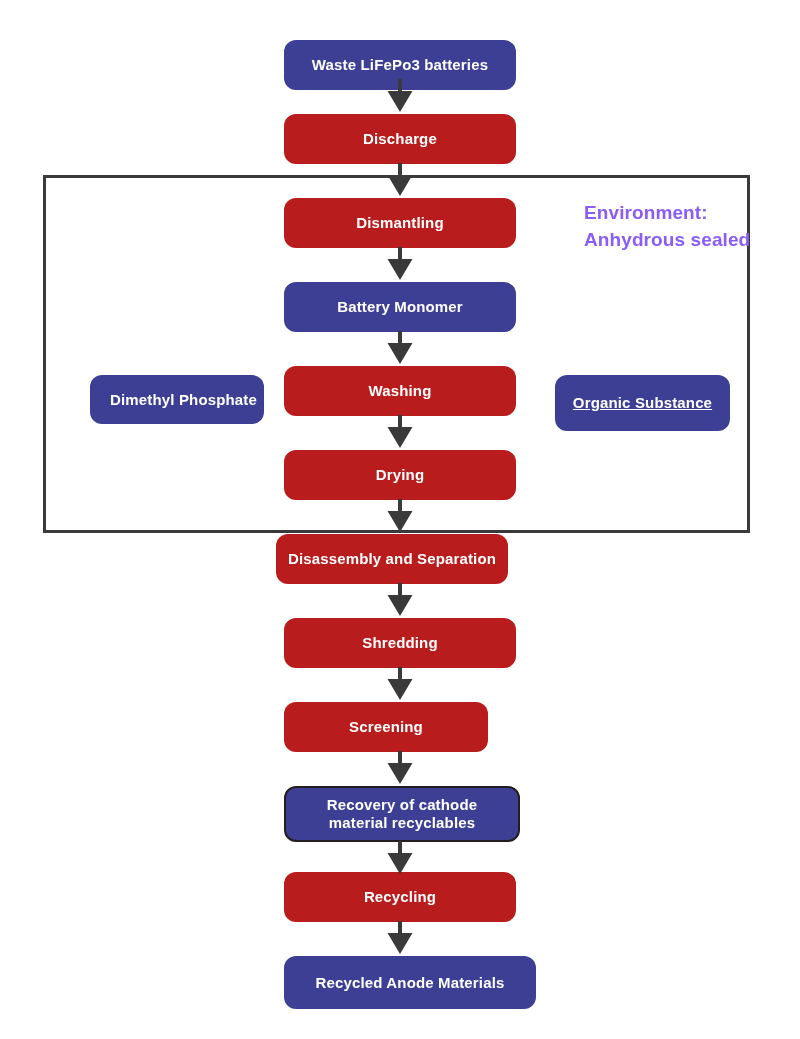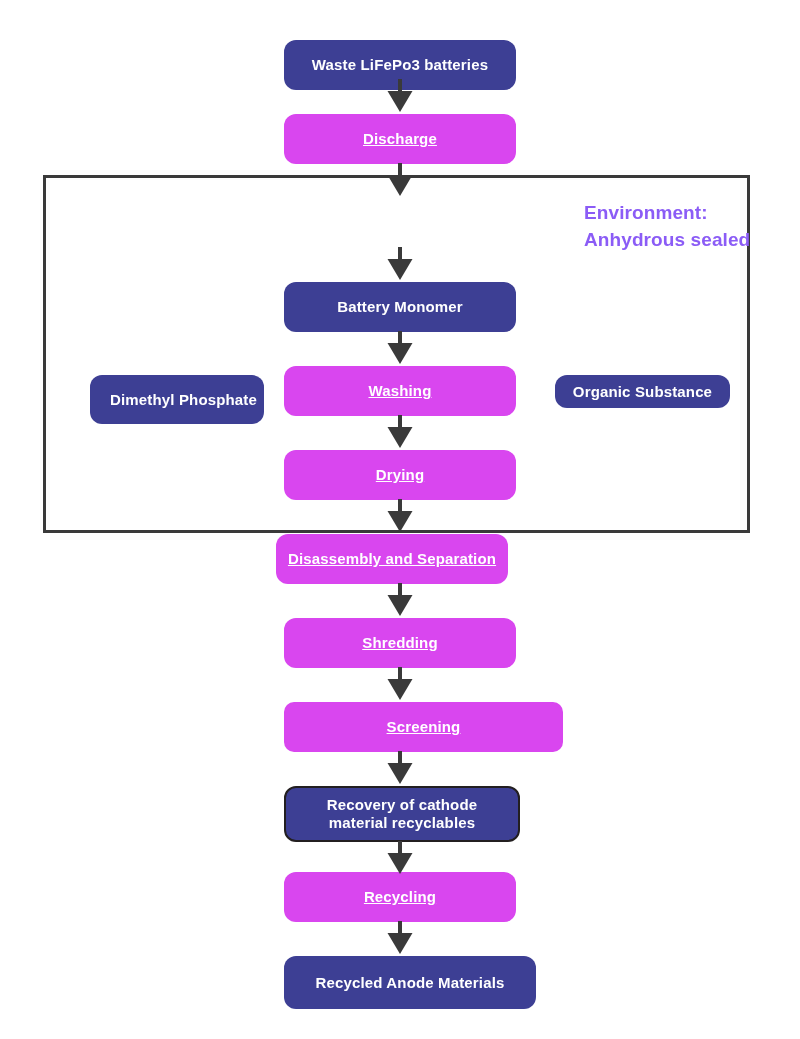--- a/index.html
+++ b/index.html
@@ -56,21 +56,21 @@
     justify-content: center;
     text-align: center;
     color: #ffffff;
     font-size: 15px;
     font-weight: 700;
     letter-spacing: 0.15px;
     line-height: 1.2;
     padding: 0 4px;
   }
   .node.blue  { background: #3d3f94; }
-  .node.red   { background: #d946ef; text-decoration: underline; }
+  .node.red   { background: #b91c1c; }
   .node.bordered { border: 2.5px solid #231f20; }
   .node.overflow { overflow: visible; white-space: nowrap; }
   .node .label2 { white-space: pre-line; }
 
   
   .arrow {
     position: absolute;
     width: 26px;
     height: 34px;
   }
@@ -86,20 +86,23 @@
 Anhydrous sealed</div>
 
   <div class="node blue" style="left:284px; top:30px; width:232px; height:50px;margin-top:10px;">
     <span>Waste LiFePo3 batteries</span>
   </div>
 
   <div class="node red" style="left:284px; top:114px; width:232px; height:50px;">
     <span>Discharge</span>
   </div>
 
+  <div class="node red" style="left:284px; top:198px; width:232px; height:50px;">
+    <span>Dismantling</span>
+  </div>
 
   <div class="node blue" style="left:284px; top:282px; width:232px; height:50px;">
     <span>Battery Monomer</span>
   </div>
 
   <div class="node red" style="left:284px; top:366px; width:232px; height:50px;">
     <span>Washing</span>
   </div>
 
   <div class="node red" style="left:284px; top:450px; width:232px; height:50px;">
@@ -107,42 +110,42 @@
   </div>
 
   <div class="node red overflow" style="left:276px; top:534px; width:232px; height:50px;">
     <span>Disassembly and Separation</span>
   </div>
 
   <div class="node red" style="left:284px; top:618px; width:232px; height:50px;">
     <span>Shredding</span>
   </div>
 
-  <div class="node red" style="left:284px; top:702px; width:279px; height:50px;border-radius:10px;">
+  <div class="node red" style="left:284px; top:702px; width:204px; height:50px;">
     <span>Screening</span>
   </div>
 
   <div class="node blue bordered" style="left:284px; top:786px; width:236px; height:56px;">
     <span class="label2">Recovery of cathode
 material recyclables</span>
   </div>
 
   <div class="node red" style="left:284px; top:872px; width:232px; height:50px;">
     <span>Recycling</span>
   </div>
 
   <div class="node blue" style="left:284px; top:956px; width:252px; height:53px;">
     <span>Recycled Anode Materials</span>
   </div>
 
   <div class="node blue" style="left:90px; top:375px; width:174px; height:49px;padding-left:17px;">
     <span>Dimethyl Phosphate</span>
   </div>
 
-  <div class="node blue" style="left:555px; top:375px; width:175px; height:33px;">
+  <div class="node blue" style="left:555px; top:375px; width:175px; height:56px;text-decoration:underline;">
     <span>Organic Substance</span>
   </div>
 
   <div class="arrow" style="left:387px; top:79px;">
     <svg width="26" height="34" viewBox="0 0 26 34" xmlns="http://www.w3.org/2000/svg">
       <rect x="11" y="0" width="4" height="14" fill="#3a3a3a"></rect>
       <polygon points="0.5,12 25.5,12 13,33" fill="#3a3a3a"></polygon>
     </svg>
   </div>
   <div class="arrow" style="left:387px; top:163px;">

